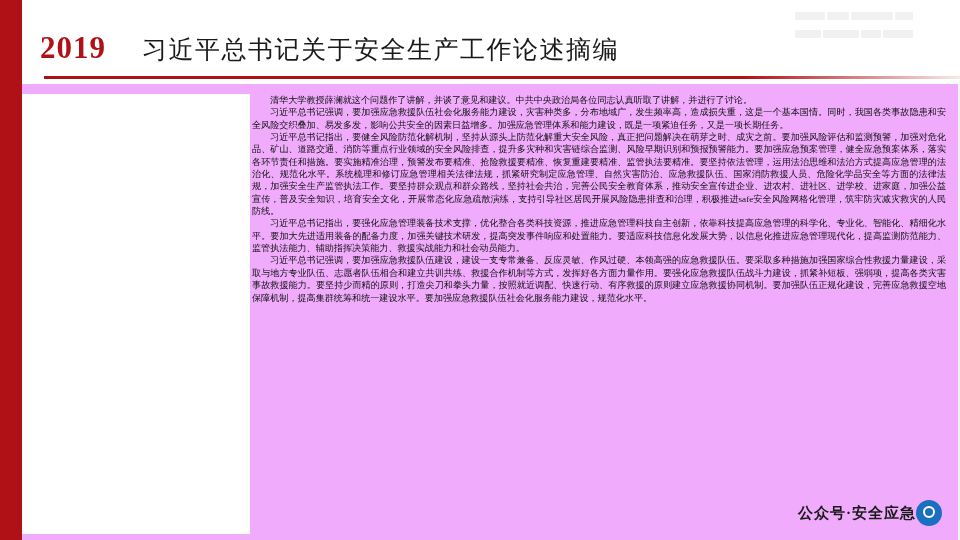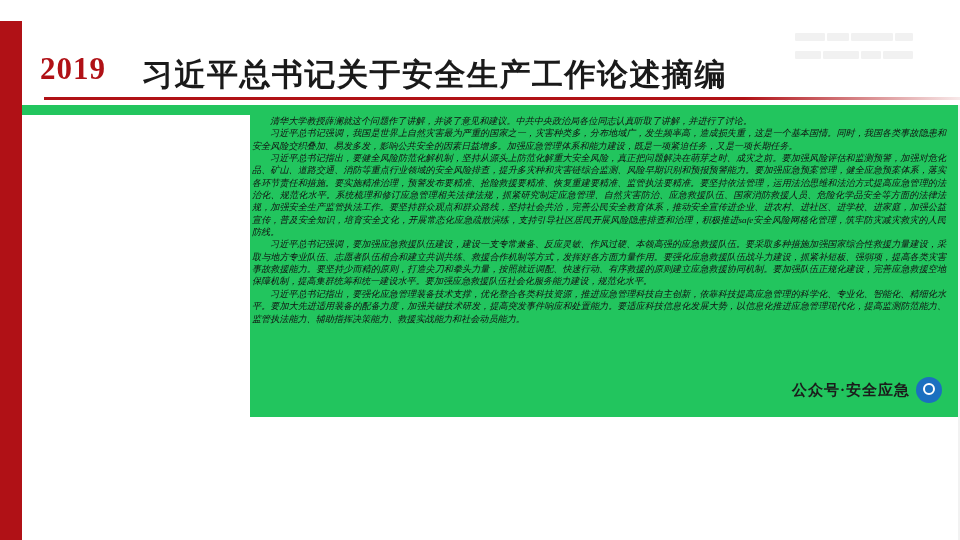--- a/index.html
+++ b/index.html
@@ -9,24 +9,23 @@
   body {
     width: 960px;
     height: 540px;
     overflow: hidden;
     background: #ffffff;
     font-family: "Liberation Sans", sans-serif;
   }
   .page {
     position: relative;
     width: 960px;
-    height: 396px;
-    background: #22c55e;
+    height: 540px;
+    background: #f0abfc;
     box-sizing: border-box;
-    margin-top: 21px;
   }
   
   .left-band {
     position: absolute;
     left: 0;
     top: 0;
     width: 22px;
     height: 540px;
     background: #b01116;
   }
@@ -47,22 +46,22 @@
     font-weight: bold;
     font-size: 31px;
     color: #b01116;
     letter-spacing: 1px;
   }
   .header-title {
     position: absolute;
     left: 120px;
     top: 33px;
     font-family: "Liberation Serif", serif;
-    font-weight: bold;
-    font-size: 31px;
+    font-weight: normal;
+    font-size: 25px;
     color: #1a1a1a;
     letter-spacing: 1.5px;
     white-space: nowrap;
   }
   .header-rule {
     position: absolute;
     left: 22px;
     top: 76px;
     width: 700px;
     height: 3px;
@@ -104,42 +103,40 @@
     color: #111111;
     text-align: justify;
     text-justify: inter-character;
   }
   .body-text p {
     margin: 0;
     text-indent: 0;
   }
   .body-text p.indent {
     text-indent: 18px;
-    font-style: italic;
   }
   .bold {
     font-weight: bold;
   }
   
   .left-pane {
     position: absolute;
     left: 22px;
     top: 94px;
     width: 228px;
     height: 440px;
     background: #ffffff;
   }
   
   .stamp {
     position: absolute;
     right: 18px;
     bottom: 14px;
     display: flex;
     align-items: center;
-    gap: 6px;
   }
   .stamp-text {
     font-family: "Liberation Serif", serif;
     font-size: 15px;
     font-weight: bold;
     color: #1b1b1b;
     letter-spacing: 1px;
     white-space: nowrap;
   }
   .stamp-badge {
@@ -187,24 +184,24 @@
     <div class="header-year">2019</div>
     <div class="header-title">习近平总书记关于安全生产工作论述摘编</div>
     <div class="header-rule"></div>
     <div class="header-rule-fade"></div>
   </div>
 
   <div class="left-pane"></div>
 
   <div class="body-text" id="body-text">
       <p class="indent"><span>清华大学教授薛澜就这个问题作了讲解，并谈了意见和建议。中共中央政治局各位同志认真听取了讲解，并进行了讨论。</span></p>
-      <p class="indent"><span>习近平总书记强调，我国是世界上自然灾害最为严重的国家之一，灾害种类多，分布地域广，发生频率高，造成损失重，这是一个基本国情。同时，我国各类事故隐患和安全风险交织叠加、易发多发，影响公共安全的因素日益增多。加强应急管理体系和能力建设，既是一项紧迫任务，又是一项长期任务。</span></p>
+      <p class="indent"><span>习近平总书记强调，要加强应急救援队伍社会化服务能力建设，灾害种类多，分布地域广，发生频率高，造成损失重，这是一个基本国情。同时，我国各类事故隐患和安全风险交织叠加、易发多发，影响公共安全的因素日益增多。加强应急管理体系和能力建设，既是一项紧迫任务，又是一项长期任务。</span></p>
       <p class="indent"><span>习近平总书记指出，要健全风险防范化解机制，坚持从源头上防范化解重大安全风险，真正把问题解决在萌芽之时、成灾之前。要加强风险评估和监测预警，加强对危化品、矿山、道路交通、消防等重点行业领域的安全风险排查，提升多灾种和灾害链综合监测、风险早期识别和预报预警能力。要加强应急预案管理，健全应急预案体系，落实各环节责任和措施。要实施精准治理，预警发布要精准、抢险救援要精准、恢复重建要精准、监管执法要精准。要坚持依法管理，运用法治思维和法治方式提高应急管理的法治化、规范化水平。系统梳理和修订应急管理相关法律法规，抓紧研究制定应急管理、自然灾害防治、应急救援队伍、国家消防救援人员、危险化学品安全等方面的法律法规，加强安全生产监管执法工作。要坚持群众观点和群众路线，坚持社会共治，完善公民安全教育体系，推动安全宣传进企业、进农村、进社区、进学校、进家庭，加强公益宣传，普及安全知识，培育安全文化，开展常态化应急疏散演练，支持引导社区居民开展风险隐患排查和治理，积极推进safe安全风险网格化管理，筑牢防灾减灾救灾的人民防线。</span></p>
+      <p class="indent"><span>习近平总书记指出，要强化应急管理装备技术支撑，优化整合各类科技资源，推进应急管理科技自主创新，依靠科技提高应急管理的科学化、专业化、智能化、精细化水平。要加大先进适用装备的配备力度，加强关键技术研发，提高突发事件响应和处置能力。要适应科技信息化发展大势，以信息化推进应急管理现代化，提高监测防范能力、监管执法能力、辅助指挥决策能力、救援实战能力和社会动员能力。</span></p>
       <p class="indent"><span>习近平总书记强调，要加强应急救援队伍建设，建设一支专常兼备、反应灵敏、作风过硬、本领高强的应急救援队伍。要采取多种措施加强国家综合性救援力量建设，采取与地方专业队伍、志愿者队伍相合和建立共训共练、救援合作机制等方式，发挥好各方面力量作用。要强化应急救援队伍战斗力建设，抓紧补短板、强弱项，提高各类灾害事故救援能力。要坚持少而精的原则，打造尖刀和拳头力量，按照就近调配、快速行动、有序救援的原则建立应急救援协同机制。要加强队伍正规化建设，完善应急救援空地保障机制，提高集群统筹和统一建设水平。要加强应急救援队伍社会化服务能力建设，规范化水平。</span></p>
-      <p class="indent"><span>习近平总书记指出，要强化应急管理装备技术支撑，优化整合各类科技资源，推进应急管理科技自主创新，依靠科技提高应急管理的科学化、专业化、智能化、精细化水平。要加大先进适用装备的配备力度，加强关键技术研发，提高突发事件响应和处置能力。要适应科技信息化发展大势，以信息化推进应急管理现代化，提高监测防范能力、监管执法能力、辅助指挥决策能力、救援实战能力和社会动员能力。</span></p>
     </div>
 
   <div class="stamp">
     <div class="stamp-text">公众号·安全应急</div>
     <div class="stamp-badge"></div>
   </div>
 
 </div>
 
 </body></html>

